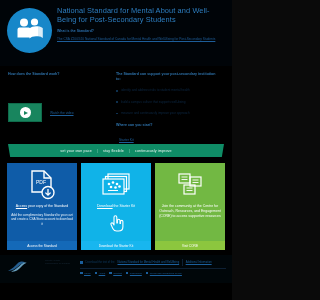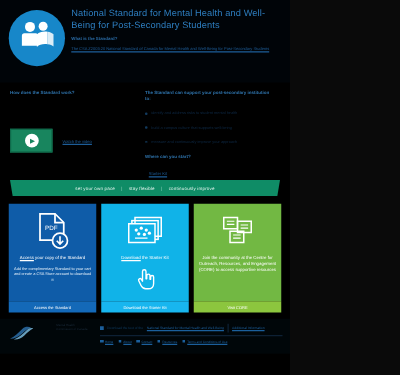--- a/index.html
+++ b/index.html
@@ -235,21 +235,21 @@
         <svg width="30" height="26" viewBox="0 0 30 26">
           <circle cx="9" cy="6.5" r="4" fill="#fff"></circle>
           <circle cx="19.5" cy="6" r="3.6" fill="#fff"></circle>
           <path d="M2.5 21.5 V13.5 a2 2 0 0 1 2-2 h9 a2 2 0 0 1 2 2 v8 z" fill="#fff"></path>
           <path d="M14.5 12.5 c2-2 5-2.6 8.5-2.2 v10 c-3.5-.4-6.5.2-8.5 2.2 z" fill="#fff"></path>
           <path d="M23 10.3 c2.2.3 3.8 1 4.8 2 v9.8 c-1-1-2.6-1.6-4.8-1.8 z" fill="#fff" opacity=".85"></path>
         </svg>
       </span>
     </div>
     <div class="hero-text">
-      <div class="hero-title">National Standard for Mental Health and Well-Being for Post-Secondary Students</div>
+      <div class="hero-title">National Standard for Mental About and Well-Being for Post-Secondary Students</div>
       <div class="hero-sub">What is the Standard?</div>
       <a class="hero-link" href="#">The CSA Z2003:20 National Standard of Canada for Mental Health and Well-Being for Post-Secondary Students</a>
     </div>
   </div>
 
   <div class="info">
 
     <div class="col">
       <div class="col-head">How does the Standard work?</div>
 

